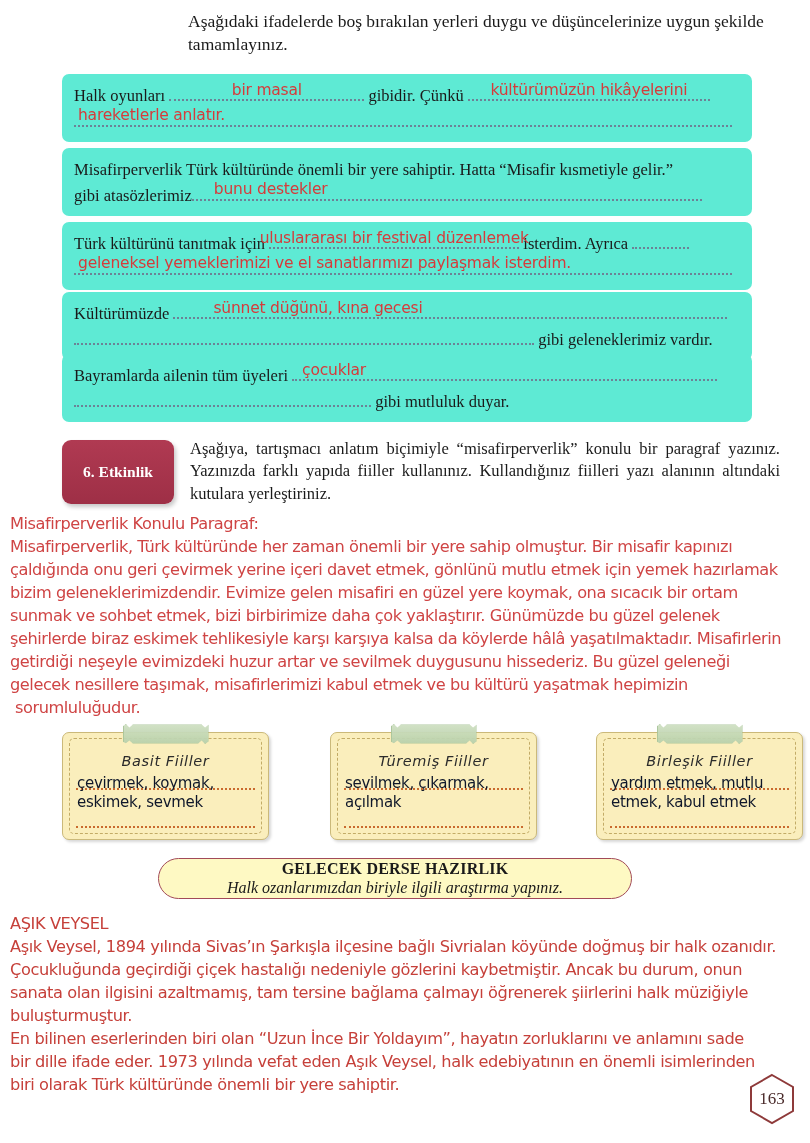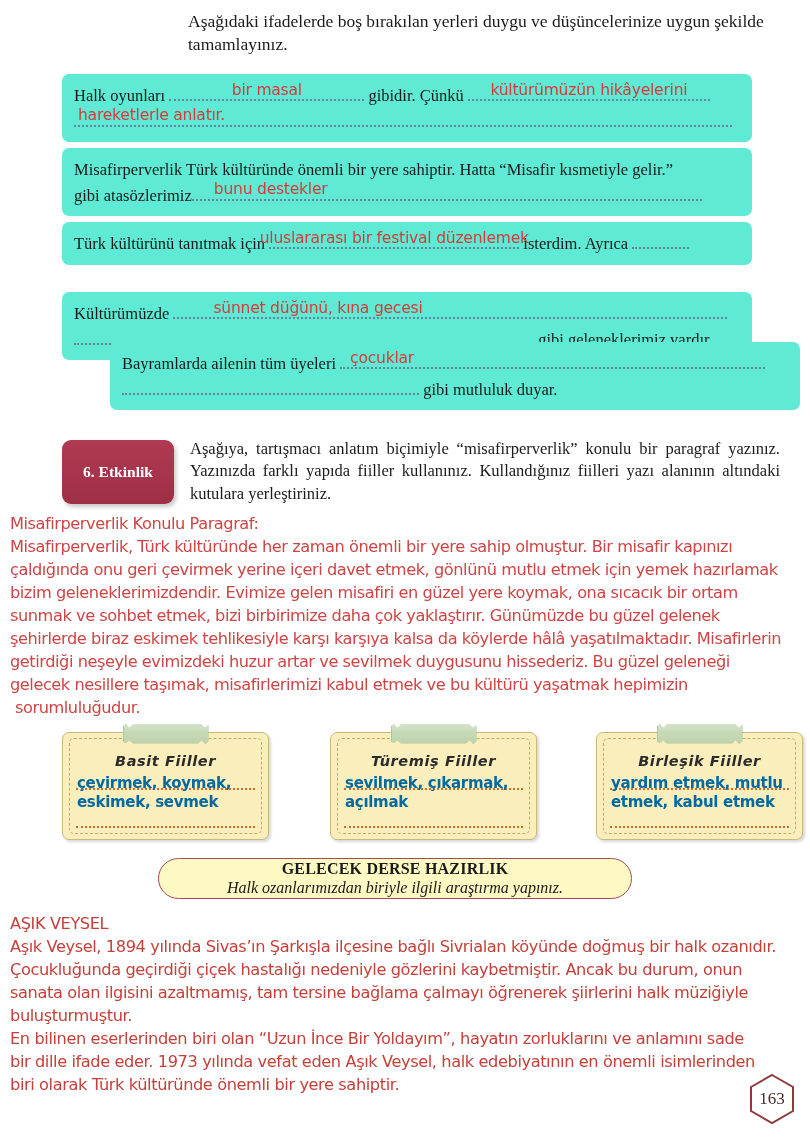--- a/index.html
+++ b/index.html
@@ -94,21 +94,21 @@
     font-family: "DejaVu Sans", sans-serif;
     font-size: 16.2px;
     line-height: 1.42;
     color: #cf4444;
     letter-spacing: -0.45px;
   }
   .hand-para .ln { display: block; white-space: nowrap; }
   .hand-para .ln.indent { padding-left: 5px; }
 
   
-  .notes { position: absolute; left: 0; top: 722px; width: 688px; height: 130px; font-weight: bold; }
+  .notes { position: absolute; left: 0; top: 722px; width: 688px; height: 130px; }
   .note {
     position: absolute;
     top: 10px;
     width: 207px;
     height: 108px;
     background: #faeebc;
     border: 1.4px solid #cbb97a;
     border-radius: 7px;
     box-shadow: 2px 2px 3px rgba(0,0,0,0.16);
   }
@@ -155,21 +155,21 @@
   .nrow .ndots {
     position: absolute;
     left: 3px; right: 3px; bottom: 2px;
     border-bottom: 2.4px dotted #c96a2e;
   }
   .nrow .ntext {
     position: absolute;
     left: 4px; bottom: 1px;
     font-family: "DejaVu Sans", sans-serif;
     font-size: 15px;
-    color: #0369a1;
+    color: #0f172a;
     white-space: nowrap;
     letter-spacing: -0.3px;
     line-height: 1;
   }
 
   
   .prep {
     position: absolute;
     left: 158px; top: 858px;
     width: 474px; height: 41px;
@@ -247,34 +247,37 @@
     </span>
   </div>
 
   <div class="blue-box" id="bx3" style="top:222px;">
     <span class="bline">
       <span>Türk kültürünü tanıtmak için</span>
       <span class="dots" style="width:250px;"><span class="hw c">uluslararası bir festival düzenlemek</span></span>
       <span>isterdim.  Ayrıca</span>
       <span class="dots" style="width:57px;"></span>
     </span>
+    <span class="bline">
+      <span class="dots" style="width:658px;"><span class="hw">geleneksel yemeklerimizi ve el sanatlarımızı paylaşmak isterdim.</span></span>
+    </span>
   </div>
 
   <div class="blue-box" id="bx4" style="top:292px;">
     <span class="bline">
       <span>Kültürümüzde</span>
       <span class="dots" style="width:554px;"><span class="hw" style="left:40px;">sünnet düğünü, kına gecesi</span></span>
     </span>
     <span class="bline">
       <span class="dots" style="width:460px;"></span>
       <span>gibi geleneklerimiz vardır.</span>
     </span>
   </div>
 
-  <div class="blue-box" id="bx5" style="top:342px;margin-left:48px;">
+  <div class="blue-box" id="bx5" style="top:354px;">
     <span class="bline">
       <span>Bayramlarda ailenin tüm üyeleri</span>
       <span class="dots" style="width:425px;"><span class="hw" style="left:10px;">çocuklar</span></span>
     </span>
     <span class="bline">
       <span class="dots" style="width:297px;"></span>
       <span>gibi mutluluk duyar.</span>
     </span>
   </div>
 

